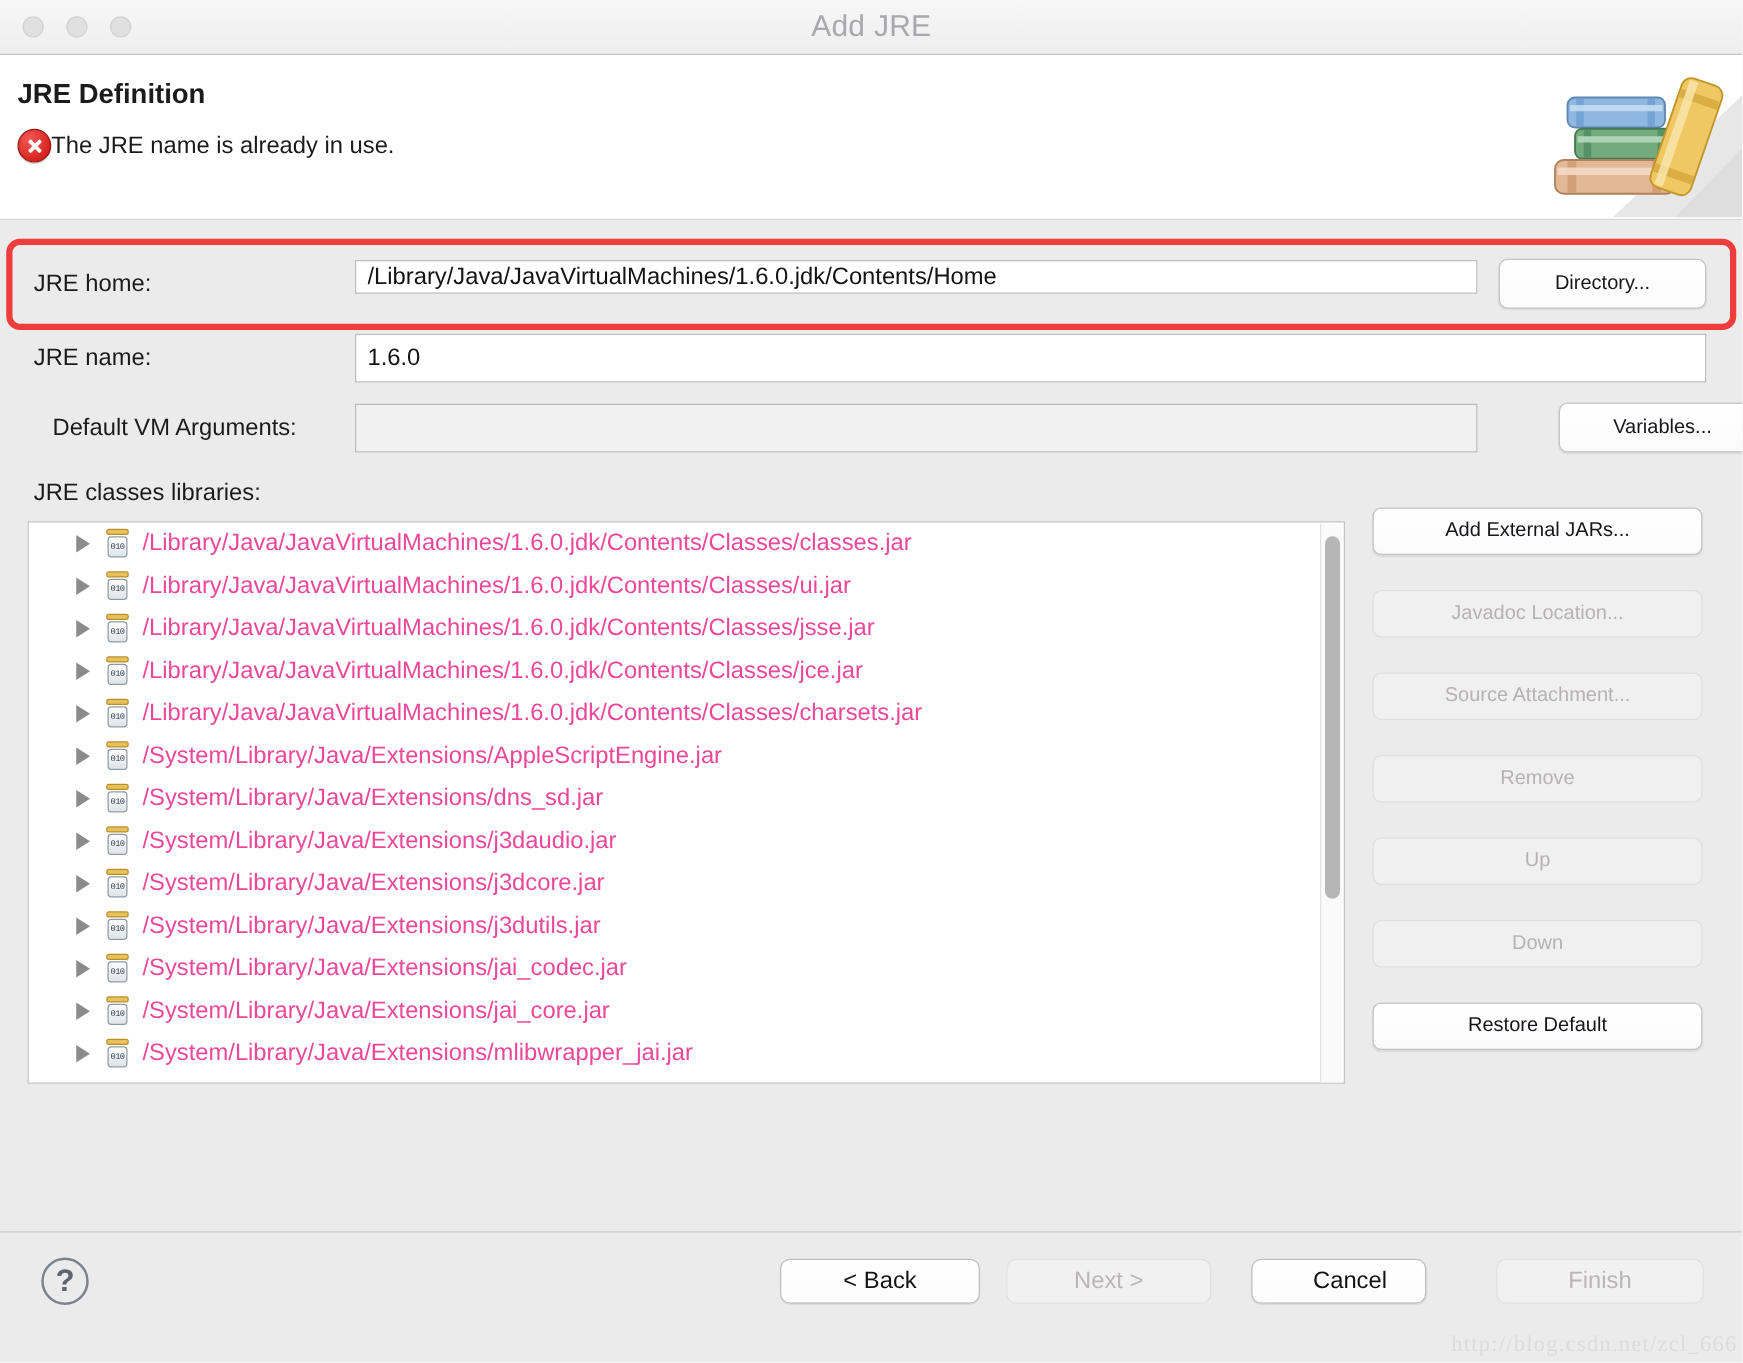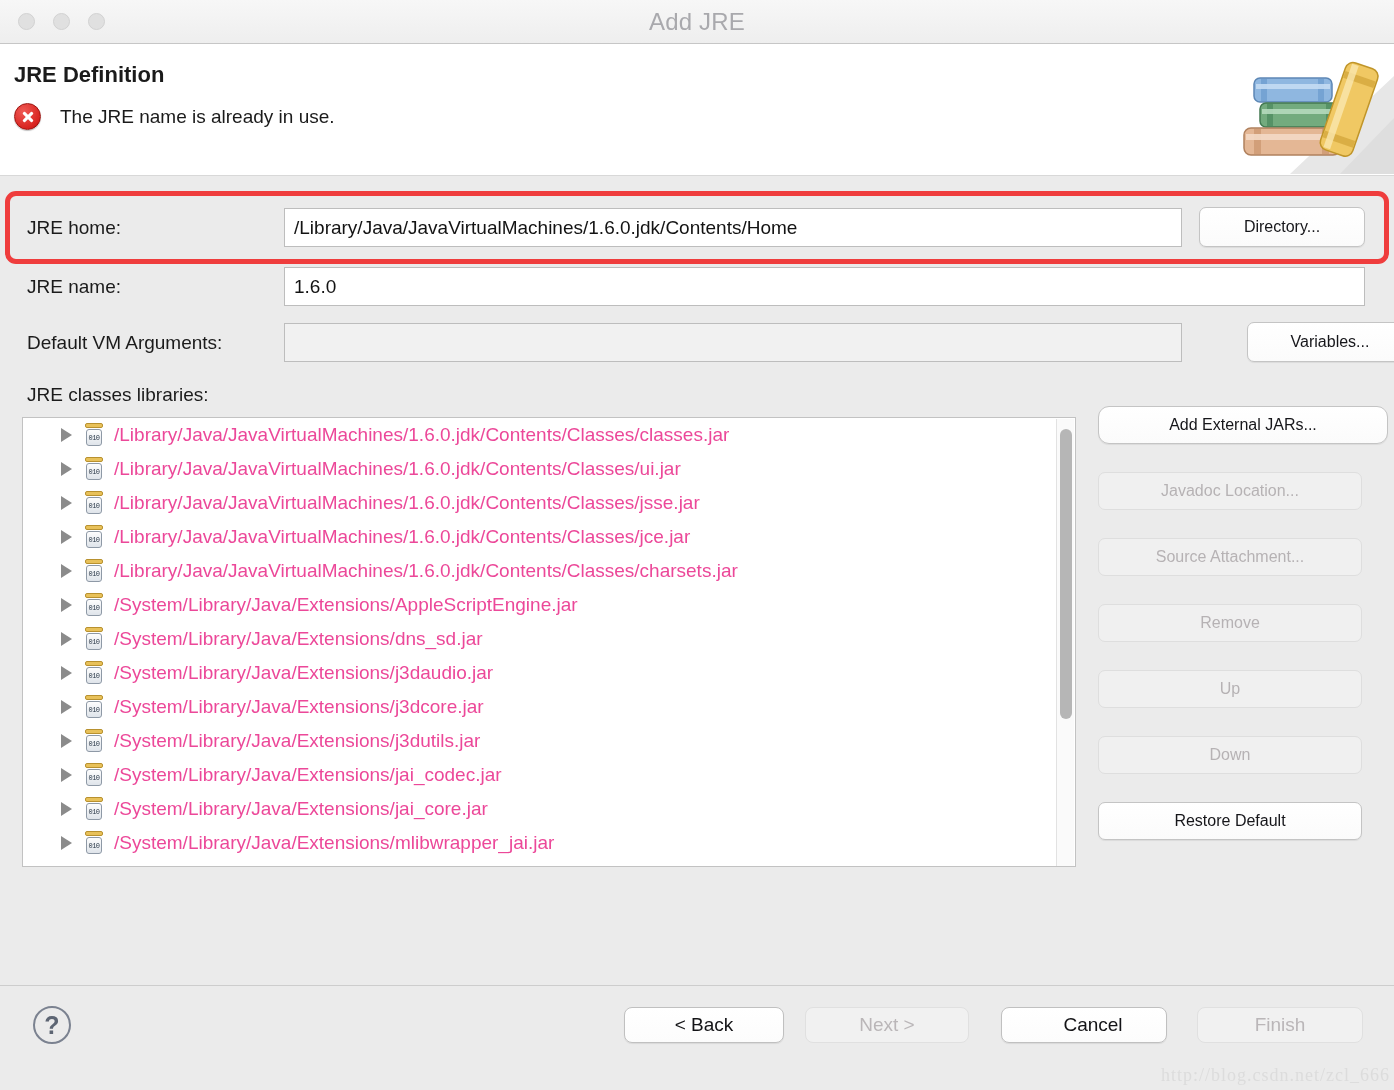--- a/index.html
+++ b/index.html
@@ -44,21 +44,21 @@
     width: 1394px; height: 132px;
     background: #ffffff;
     border-bottom: 1px solid #d8d8d8;
   }
   .header-title {
     position: absolute; top: 18px; left: 14px;
     font-size: 22px; font-weight: bold; color: #1b1b1b;
   }
   .header-msgrow {
     position: absolute; top: 59px; left: 14px;
-    display: flex; align-items: center; gap: 19px;
+    display: flex; align-items: center; 
   }
   .err-icon {
     width: 27px; height: 27px; border-radius: 50%;
     background: radial-gradient(circle at 34% 30%, #ef5a55 0%, #d8231f 72%, #a41310 100%);
     border: 1px solid #9c1410;
     position: relative;
     box-shadow: 0 1px 1px rgba(0,0,0,.25);
     flex: 0 0 auto;
   }
   .err-icon::before, .err-icon::after {
@@ -276,31 +276,31 @@
       </svg>
     </div>
   </div>
 
   <div class="body">
 
     <div class="redbox"></div>
 
     <div class="row" style="top:14px; height:73px;">
       <div class="lbl" style="top:26px;">JRE home:</div>
-      <input class="field" style="left: 284px; top: 17px; width: 898px; height: 39px;" value="/Library/Java/JavaVirtualMachines/1.6.0.jdk/Contents/Home">
+      <input class="field" style="left: 284px; top: 17px; width: 898px; height: 27px;" value="/Library/Java/JavaVirtualMachines/1.6.0.jdk/Contents/Home">
       <div class="btn" style="left:1199px; top:16px; width:166px; height:40px;">Directory...</div>
     </div>
 
     <div class="row" style="top:90px; height:44px;">
       <div class="lbl" style="top:9px;">JRE name:</div>
       <input class="field" style="left: 284px; top: 0px; width: 1081px; height: 39px;" value="1.6.0">
     </div>
 
     <div class="row" style="top:146px; height:44px;">
-      <div class="lbl" style="top:9px;">Default VM Arguments:</div>
+      <div class="lbl" style="top:9px;margin-left:15px;">Default VM Arguments:</div>
       <input class="field empty" style="left: 284px; top: 0px; width: 898px; height: 39px;" value="">
       <div class="btn" style="left:1199px; top:-1px; width:166px; height:40px;margin-left:48px;">Variables...</div>
     </div>
 
     <div class="lbl" style="top:207px;">JRE classes libraries:</div>
 
     <div class="listbox">
       <div class="list-inner">
           <div class="lrow">
             <div class="arrow"></div>
@@ -406,35 +406,35 @@
             </div>
             <span class="ltext">/System/Library/Java/Extensions/mlibwrapper_jai.jar</span>
           </div>
         </div>
       <div class="vscroll">
         <div class="vthumb"></div>
       </div>
     </div>
 
     <div id="side-buttons">
-        <div class="btn" style="left: 1098px; top: 229px; width: 290px; height: 38px; border-radius: 11px;">Add External JARs...</div>
+        <div class="btn" style="left: 1098px; top: 229px; width: 264px; height: 38px;">Add External JARs...</div>
         <div class="btn disabled" style="left: 1098px; top: 295px; width: 264px; height: 38px;">Javadoc Location...</div>
         <div class="btn disabled" style="left: 1098px; top: 361px; width: 264px; height: 38px;">Source Attachment...</div>
         <div class="btn disabled" style="left: 1098px; top: 427px; width: 264px; height: 38px;">Remove</div>
         <div class="btn disabled" style="left: 1098px; top: 493px; width: 264px; height: 38px;">Up</div>
         <div class="btn disabled" style="left: 1098px; top: 559px; width: 264px; height: 38px;">Down</div>
         <div class="btn" style="left: 1098px; top: 625px; width: 264px; height: 38px;">Restore Default</div>
       </div>
 
   </div>
 
   <div class="footer">
     <div class="help">?</div>
     <div id="footer-buttons">
         <div class="fbtn" style="left: 624px; width: 160px;">&lt; Back</div>
         <div class="fbtn disabled" style="left: 805px; width: 164px;">Next &gt;</div>
-        <div class="fbtn" style="left: 1001px; width: 166px; padding-left: 18px;">Cancel</div>
+        <div class="fbtn" style="left: 1001px; width: 140px; padding-left: 18px;">Cancel</div>
         <div class="fbtn disabled" style="left: 1197px; width: 166px;">Finish</div>
       </div>
     <div class="watermark">http://blog.csdn.net/zcl_666</div>
   </div>
 
 </div>
 
 </body></html>

